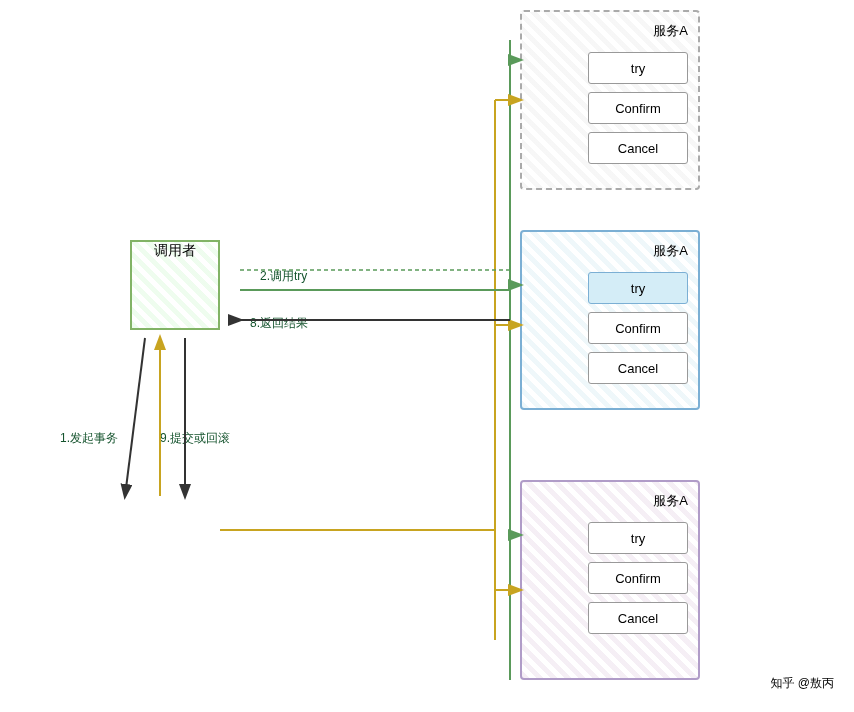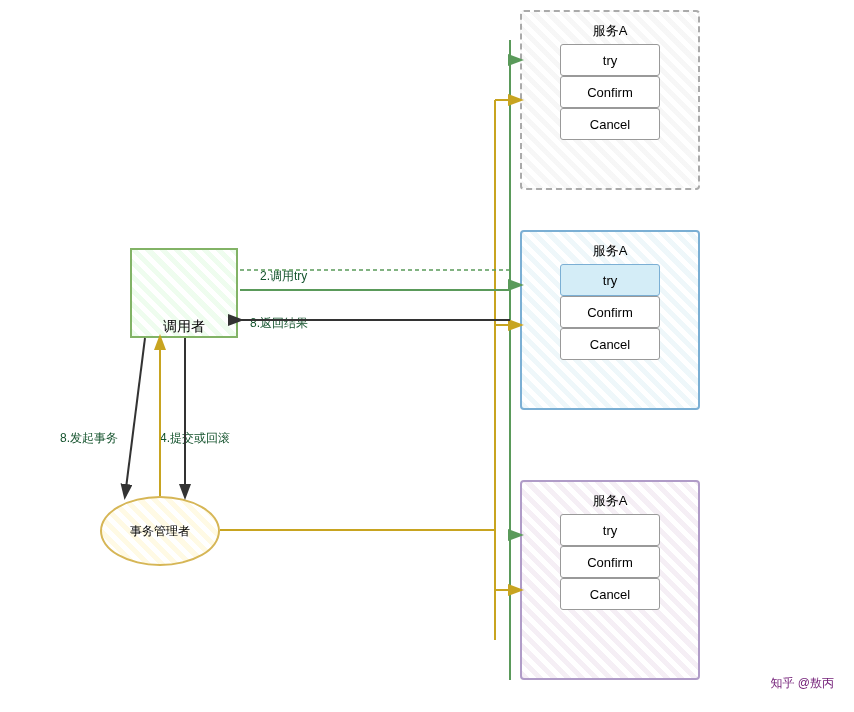--- a/index.html
+++ b/index.html
@@ -18,21 +18,22 @@
       background: #fff;
     }
 
     
     .service-box {
       position: absolute;
       border-radius: 4px;
       padding: 10px;
       display: flex;
       flex-direction: column;
-      align-items: center;
+      align-items: flex-end;
+      gap: 8px;
     }
     .service-box .title {
       font-size: 13px;
       font-weight: normal;
       margin-bottom: 4px;
     }
     .service-btn {
       width: 100px;
       height: 32px;
       background: #fff;
@@ -89,33 +90,33 @@
       left: 520px;
       top: 480px;
       width: 180px;
       height: 200px;
     }
 
     
     .caller-box {
       position: absolute;
       left: 130px;
-      top: 248px;
-      width: 108px;
+      top: 240px;
+      width: 90px;
       height: 90px;
       border: 2px solid #82b366;
       background: repeating-linear-gradient(
         45deg,
         rgba(144,238,144,0.15),
         rgba(144,238,144,0.15) 5px,
         rgba(255,255,255,0.4) 5px,
         rgba(255,255,255,0.4) 10px
       );
       display: flex;
-      align-items: flex-end;
+      align-items: flex-start;
       justify-content: center;
       font-size: 14px;
     }
 
     
     .tm-ellipse {
       position: absolute;
       left: 100px;
       top: 496px;
       width: 120px;
@@ -151,21 +152,21 @@
       font-size: 12px;
       color: #14532d;
     }
 
     
     .watermark {
       position: absolute;
       bottom: 20px;
       right: 20px;
       font-size: 12px;
-      color: #701a75;
+      color: #000000;
     }
 
     .service-btn.try-active {
       background: #d4edf7;
       border: 1px solid #7bafd4;
     }
   </style>
 </head>
 <body>
 
@@ -189,28 +190,25 @@
     <div class="title">服务A</div>
     <div class="service-btn">try</div>
     <div class="service-btn">Confirm</div>
     <div class="service-btn">Cancel</div>
   </div>
 
   <div class="caller-box">
     <span>调用者</span>
   </div>
 
-  <div class="tm-ellipse">
-    <span>事务管理者</span>
-  </div>
-
-  <div class="label" style="left:60px; top:430px;">8.发起事务</div>
+
+  <div class="label" style="left:60px; top:430px;">1.发起事务</div>
   <div class="label" style="left:260px; top:268px;">2.调用try</div>
   <div class="label" style="left:250px; top:315px;">8.返回结果</div>
-  <div class="label" style="left:160px; top:430px;">4.提交或回滚</div>
+  <div class="label" style="left:160px; top:430px;">9.提交或回滚</div>
 
   <div class="watermark">知乎 @敖丙</div>
 
   <svg id="arrows-svg">
     <defs>
       <marker id="arrow-green" markerWidth="8" markerHeight="8" refX="6" refY="3" orient="auto">
         <path d="M0,0 L0,6 L8,3 z" fill="#5a9a5a"></path>
       </marker>
       <marker id="arrow-dark" markerWidth="8" markerHeight="8" refX="6" refY="3" orient="auto">
         <path d="M0,0 L0,6 L8,3 z" fill="#333"></path>

